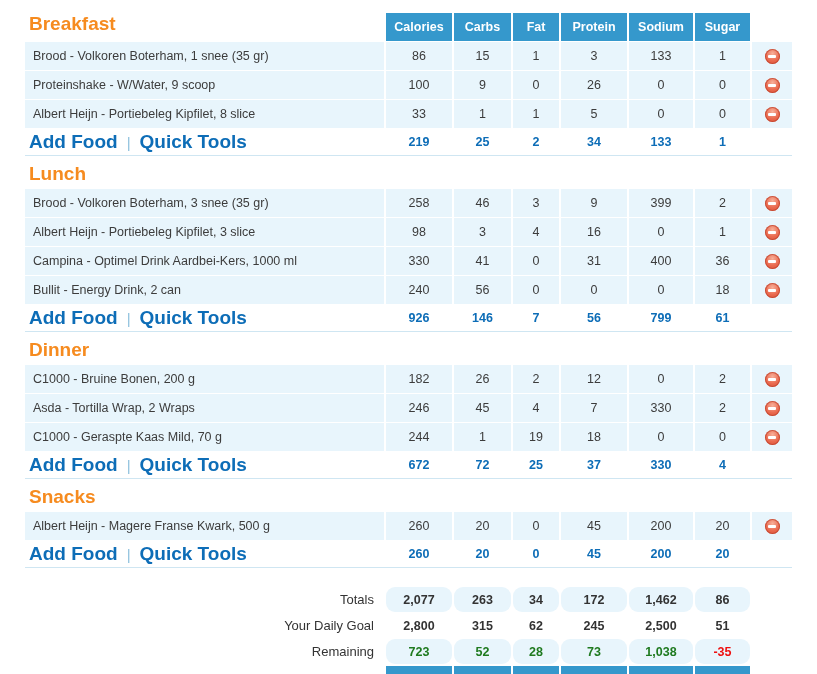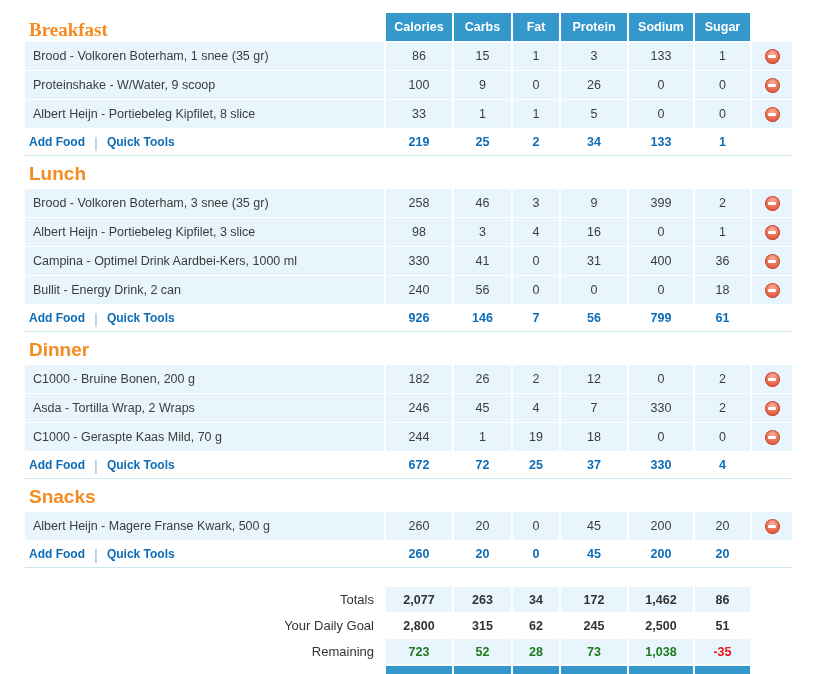--- a/index.html
+++ b/index.html
@@ -28,21 +28,21 @@
   }
   
   .header-row{margin-bottom:1px;}
   .header-row .hcell{
     background:var(--header-bg);
     color:#fff;font-weight:bold;font-size:12.5px;
     display:flex;align-items:center;justify-content:center;
     height:28px;
   }
   .header-row .title-cell{
-    background:transparent;display:flex;align-items:flex-end;font-family:Liberation Serif, serif;
+    background:transparent;display:flex;align-items:flex-start;
   }
   
   .section-title{
     color:var(--accent-orange);
     font-size:19px;font-weight:bold;
     padding:5px 0 4px 4px;
     line-height:22px;
   }
   .header-row .section-title{padding:0 0 0 4px;}
   
@@ -69,36 +69,36 @@
   
   .addfood-row{
     border-bottom:1px solid var(--divider);
     margin-bottom:2px;
   }
   .addfood-row .cell{
     display:flex;align-items:center;height:26px;font-size:13px;
   }
   .addfood-links{padding-left:4px;gap:9px;}
   .addfood-links a{
-    color:var(--link-blue);font-weight:bold;text-decoration:none;font-size:12px;
+    color:var(--link-blue);font-weight:bold;text-decoration:none;font-size:19px;
   }
   .link-divider{color:#8fc1de;font-weight:normal;font-size:15px;}
   .addfood-row .num{justify-content:center;color:var(--link-blue);font-weight:bold;font-size:12.5px;}
   
   .summary{margin-top:19px;}
   .summary-row{margin-bottom:1px;}
   .summary-row .cell{
     display:flex;align-items:center;height:25px;font-size:12.5px;
   }
   .summary-row .slabel{
     justify-content:flex-end;padding-right:10px;
     font-weight:normal;color:#333;font-size:13px;background:transparent;
   }
   .summary-row .num{justify-content:center;font-weight:bold;color:#333;}
-  .summary-row.striped .num{background:var(--row-bg);}
+  .summary-row.striped .num{background:var(--row-bg);border-radius:9px;}
   .summary-row .num.green{color:var(--green);}
   .summary-row .num.red{color:var(--red);}
   .footer-header{margin-top:2px;}
 </style>
 </head>
 <body>
 
 <div class="diary">
     <div class="meal-section">
       <div class="row header-row">

